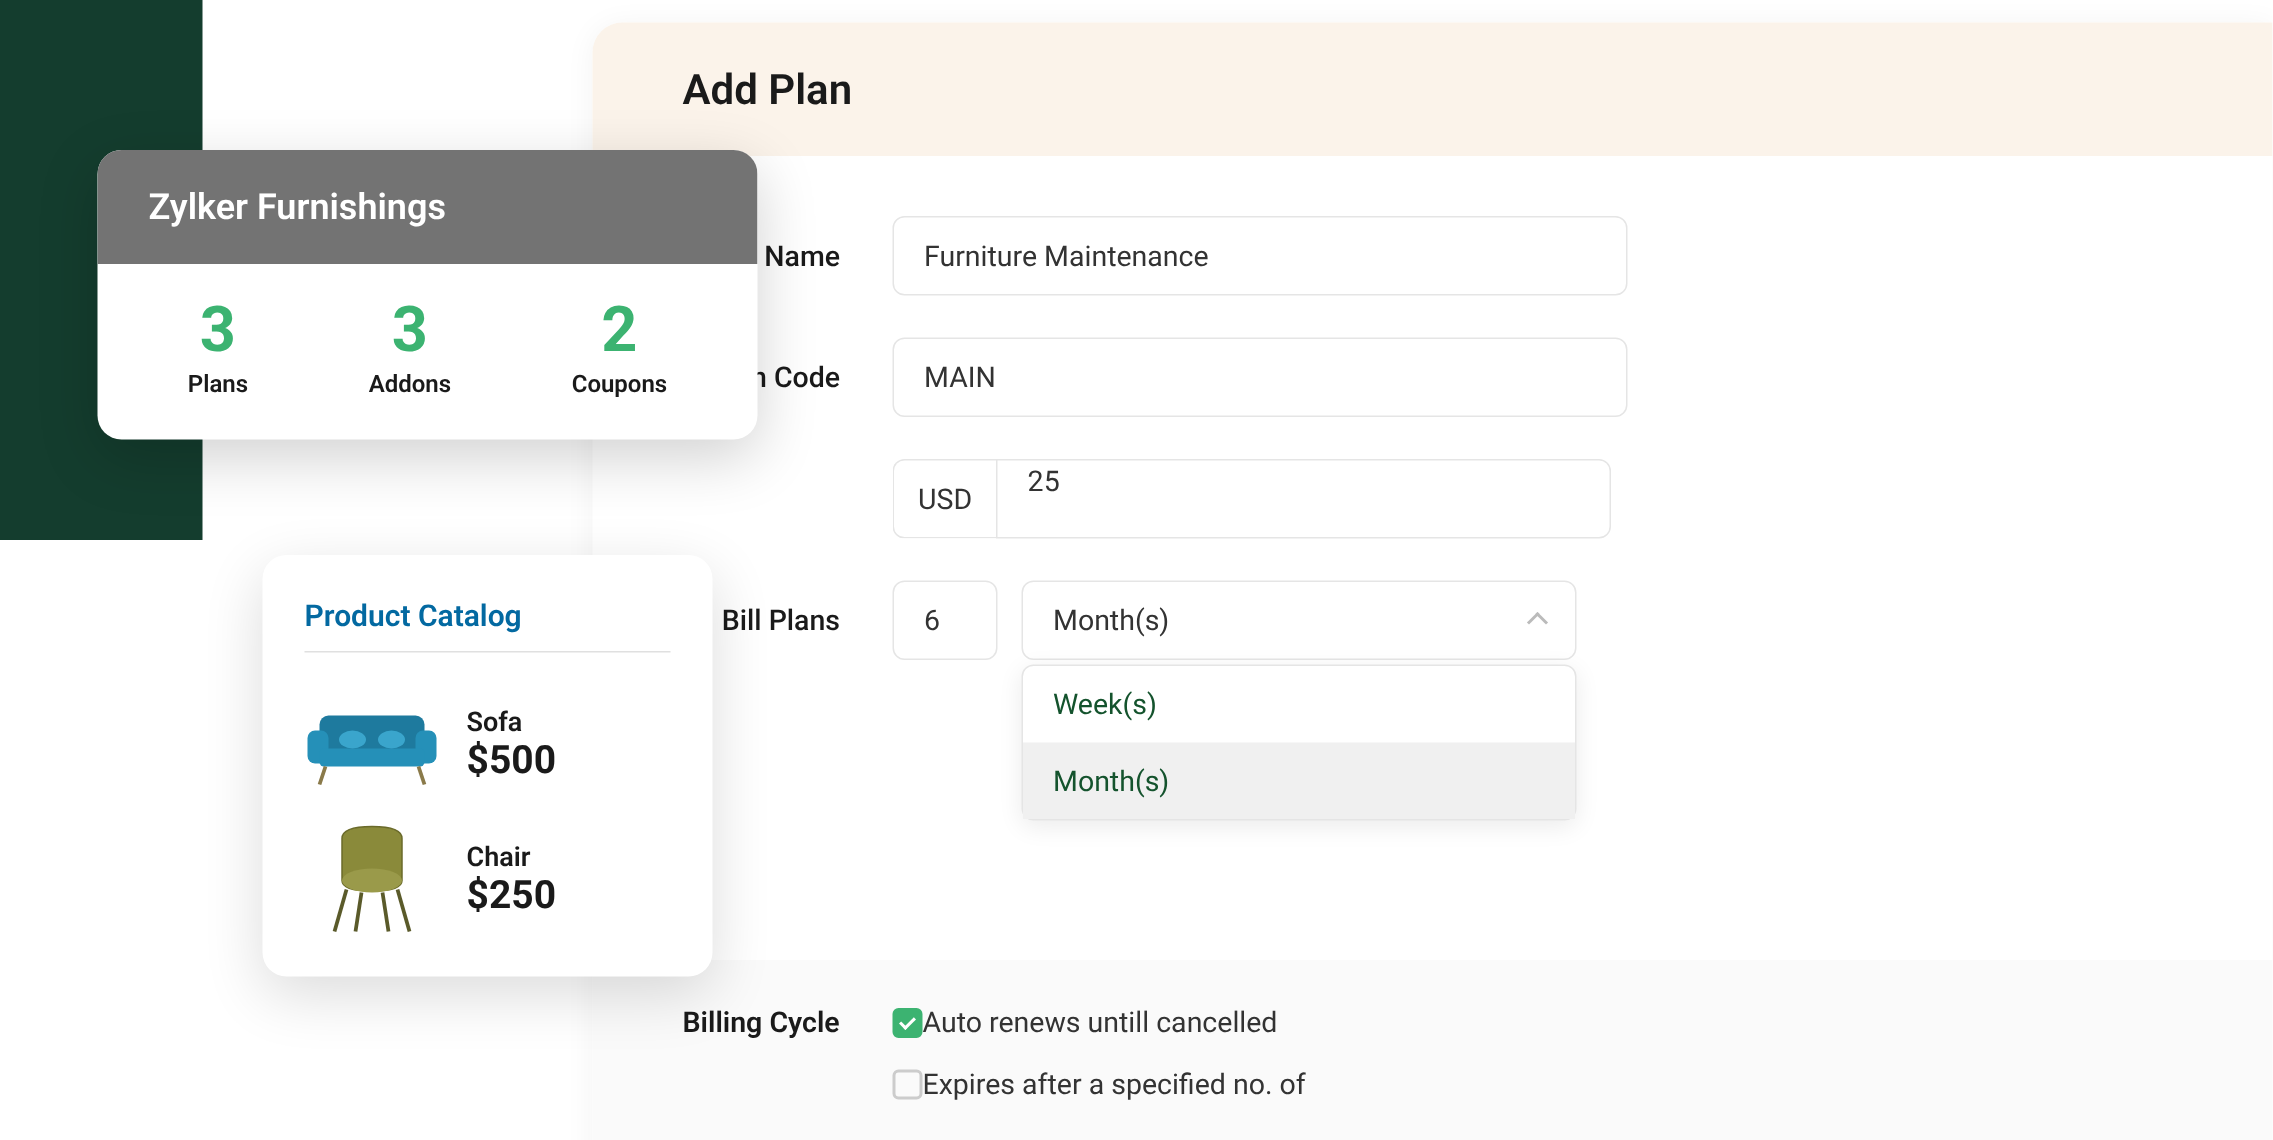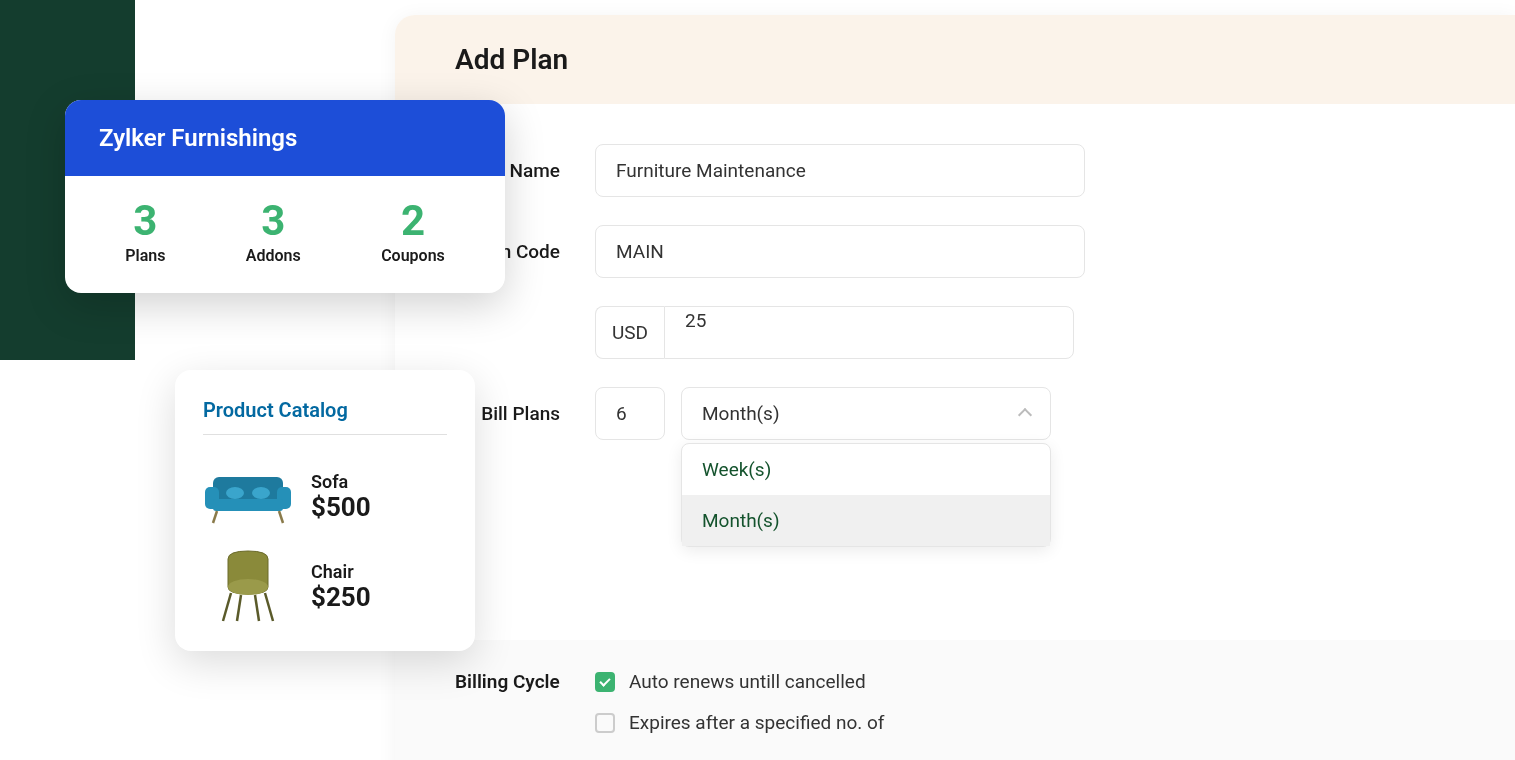--- a/index.html
+++ b/index.html
@@ -185,21 +185,20 @@
     
     .checkbox-group {
       display: flex;
       flex-direction: column;
       gap: 18px;
     }
     
     .checkbox-row {
       display: flex;
       align-items: center;
-      gap: 14px;
     }
     
     .checkbox {
       width: 20px;
       height: 20px;
       border: 2px solid #ccc;
       border-radius: 4px;
       display: flex;
       align-items: center;
       justify-content: center;
@@ -233,21 +232,21 @@
       left: 65px;
       width: 440px;
       background: #fff;
       border-radius: 16px;
       box-shadow: 0 12px 40px rgba(0,0,0,0.18);
       overflow: hidden;
       z-index: 5;
     }
     
     .summary-header {
-      background: #1d4ed8;
+      background: #737373;
       padding: 24px 34px;
     }
     
     .summary-title {
       color: #fff;
       font-size: 24px;
       font-weight: 600;
     }
     
     .summary-stats {

